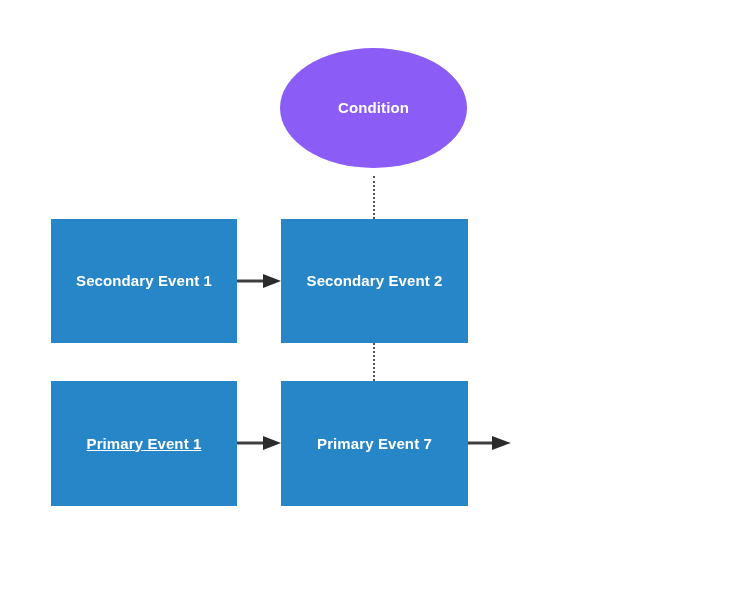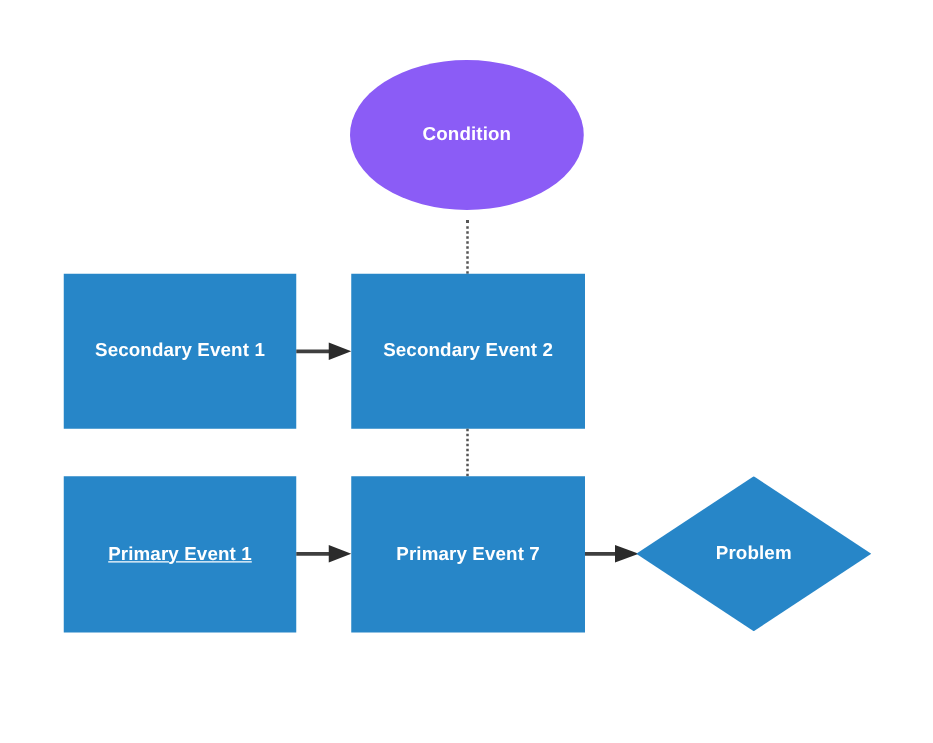--- a/index.html
+++ b/index.html
@@ -102,20 +102,14 @@
 
   <div class="node node-rect" style="left:281px; top:381px; width:187px; height:125px;">
     <span>Primary Event 7</span>
   </div>
 
   <svg class="arrow-svg" style="left:468px; top:435px;" width="44" height="16" viewBox="0 0 44 16">
     <line x1="0" y1="8" x2="28" y2="8" stroke="#3f3f3f" stroke-width="3"></line>
     <polygon points="24,1 43,8 24,15" fill="#2b2b2b"></polygon>
   </svg>
 
-  <div class="node node-diamond" style="left:509px; top:381px; width:188px; height:124px;">
-    <svg class="diamond-shape" viewBox="0 0 188 124" preserveAspectRatio="none">
-      <polygon points="94,0 188,62 94,124 0,62" fill="#2786c8"></polygon>
-    </svg>
-    <span class="diamond-label">Problem</span>
-  </div>
 
 </div>
 
 </body></html>

